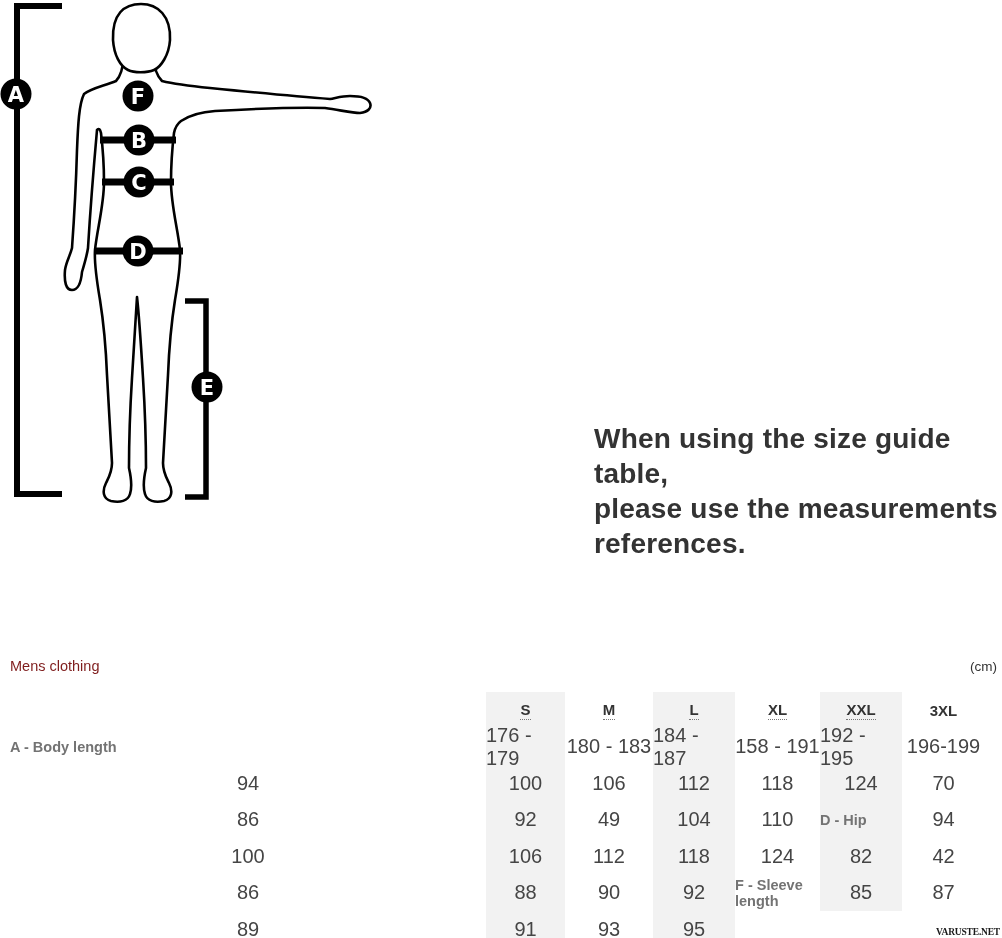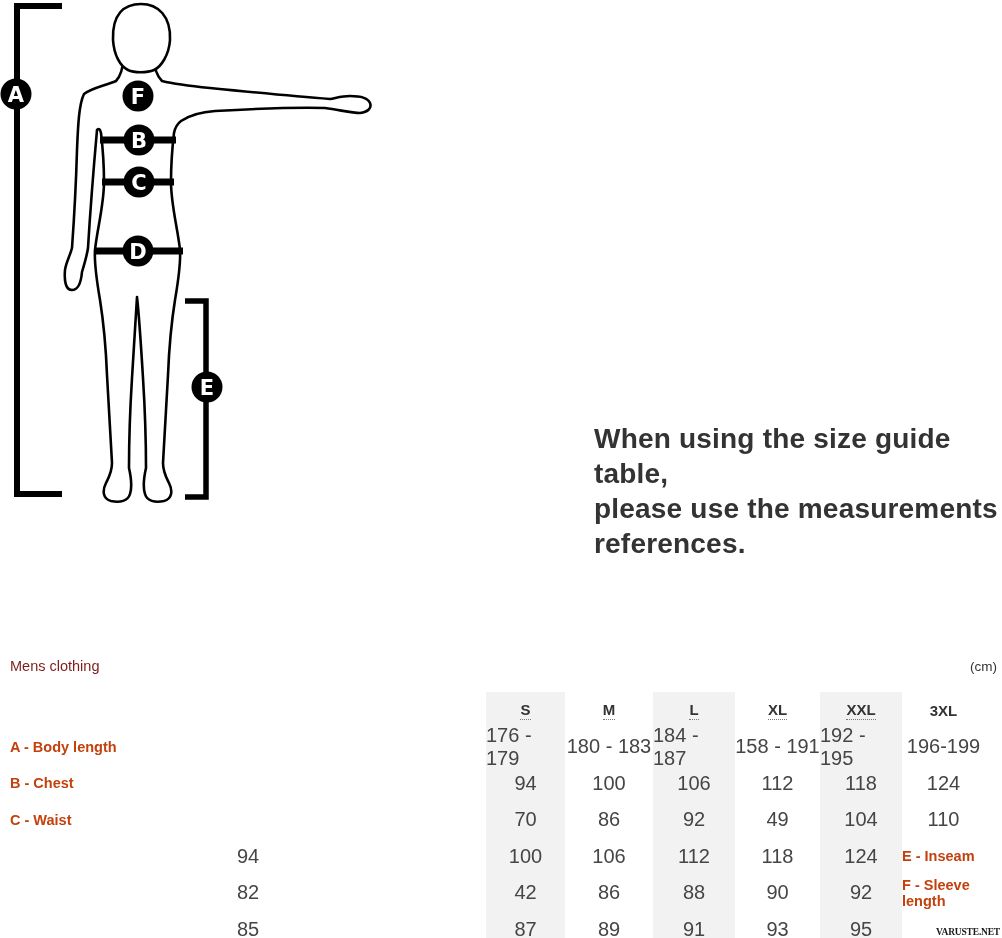--- a/index.html
+++ b/index.html
@@ -31,21 +31,21 @@
   }
   .size-grid>div{
     display:flex;align-items:center;justify-content:center;
     font-size:20px;color:#454545;
   }
   
   .size-grid>div:nth-child(7n+2),
   .size-grid>div:nth-child(7n+4),
   .size-grid>div:nth-child(7n+6){background:#f2f2f2;}
   .size-grid .rowlabel{
-    justify-content:flex-start;font-weight:bold;font-size:14.5px;color:#c2410c;
+    justify-content:flex-start;font-weight:bold;font-size:14.5px;color:#737373;
   }
   .size-grid .head{font-weight:bold;font-size:15px;color:#333;}
   .hdr-u{border-bottom:1.5px dotted #777;padding-bottom:1px;line-height:17px;}
   
   .watermark{
     position:absolute;right:2px;bottom:1px;
     font-size:9.5px;font-weight:bold;color:#1a1a1a;letter-spacing:-0.2px;font-family:Liberation Serif, serif;
   }
 </style>
 </head>
@@ -169,44 +169,42 @@
       </div>
 
     <div class="rowlabel">A - Body length</div>
     <div>176 - 179</div>
     <div>180 - 183</div>
     <div>184 - 187</div>
     <div>158 - 191</div>
     <div>192 - 195</div>
     <div>196-199</div>
 
-    <div class="rowlabel">B - Chest</div>
     <div>94</div>
     <div>100</div>
     <div>106</div>
     <div>112</div>
     <div>118</div>
     <div>124</div>
 
-    <div class="rowlabel">C - Waist</div>
     <div>70</div>
     <div>86</div>
     <div>92</div>
     <div>49</div>
     <div>104</div>
     <div>110</div>
 
+    <div class="rowlabel">D - Hip</div>
     <div>94</div>
     <div>100</div>
     <div>106</div>
     <div>112</div>
     <div>118</div>
     <div>124</div>
 
-    <div class="rowlabel">E - Inseam</div>
     <div>82</div>
     <div>42</div>
     <div>86</div>
     <div>88</div>
     <div>90</div>
     <div>92</div>
 
     <div class="rowlabel">F - Sleeve length</div>
     <div>85</div>
     <div>87</div>

